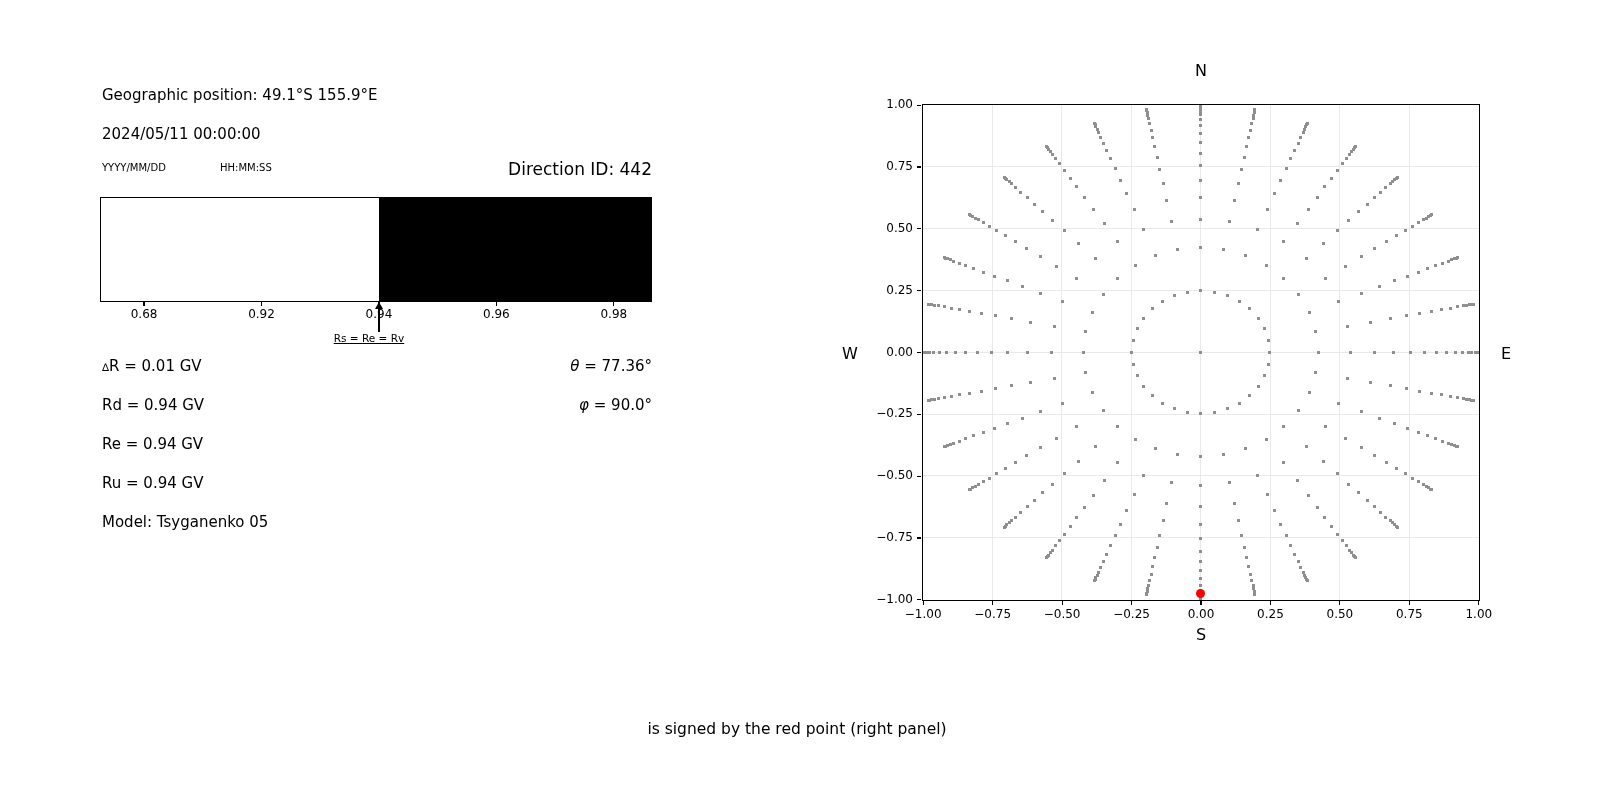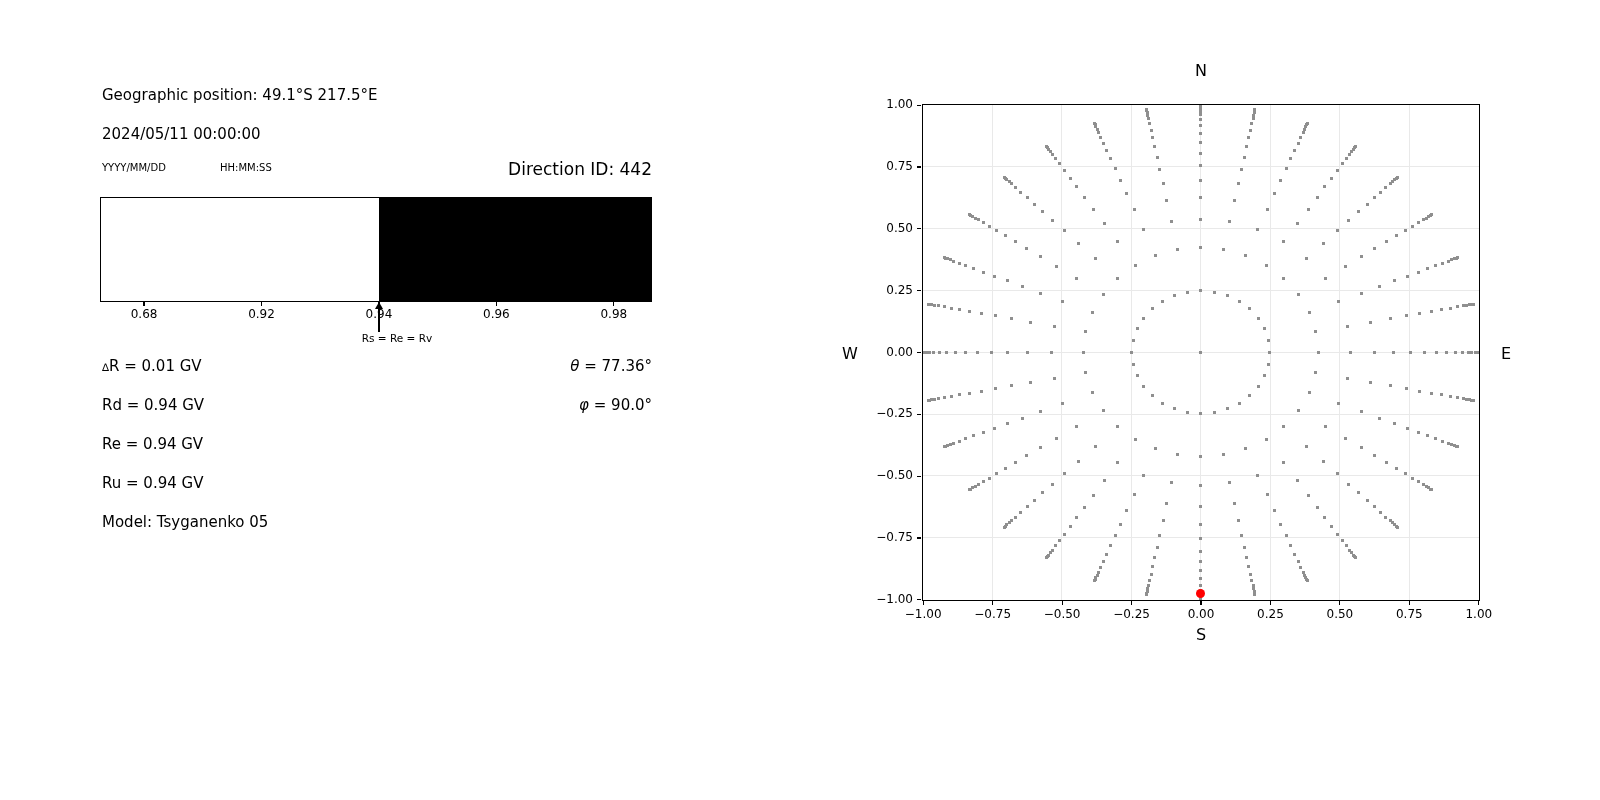--- a/index.html
+++ b/index.html
@@ -7,22 +7,22 @@
         font-family:"DejaVu Sans","Liberation Sans",sans-serif;color:#000;}
   .txt{position:absolute;font-size:15px;color:#000;white-space:nowrap;}
   .small{position:absolute;font-size:10px;color:#000;white-space:nowrap;}
   .dirid{position:absolute;left:402px;top:159px;width:250px;text-align:right;font-size:17px;white-space:nowrap;}
   .geo{left:102px;top:86px;}
   .datetime{left:102px;top:125px;}
   .fmt-date{left:102px;top:162px;}
   .fmt-time{left:220px;top:162px;}
   #penumbra-box{position:absolute;left:100px;top:197px;width:552px;height:105px;
                 border:1.2px solid #000;background:#fff;box-sizing:border-box;overflow:hidden;}
-  .arrow-label{position:absolute;left:327px;top:332px;width:140px;text-align:center;
-               font-size:10.5px;white-space:nowrap;}
+  .arrow-label{position:absolute;left:299px;top:332px;width:140px;text-align:center;
+               font-size:10.5px;white-space:nowrap;text-decoration:underline;}
   .row-delta{left:102px;top:357px;}
   .row-rd{left:102px;top:396px;}
   .row-re{left:102px;top:435px;}
   .row-ru{left:102px;top:474px;}
   .row-model{left:102px;top:513px;}
   .right-col{left:452px;width:200px;text-align:right;}
   .row-theta{top:357px;}
   .row-phi{top:396px;}
   .sym-small{font-size:10.5px;}
   .greek{font-style:italic;}
@@ -46,21 +46,21 @@
   .bar-black{position:absolute;top:0;height:103px;background:#000;}
   .arrow-shaft{position:absolute;width:1.2px;background:#000;}
   .arrow-head{position:absolute;width:0;height:0;border-left:4px solid transparent;
               border-right:4px solid transparent;border-bottom:7px solid #000;}
 </style>
 </head>
 <body>
 
 <div class="page">
 
-  <div class="txt geo">Geographic position: 49.1°S 217.5°E</div>
+  <div class="txt geo">Geographic position: 49.1°S 155.9°E</div>
   <div class="txt datetime">2024/05/11 00:00:00</div>
   <div class="small fmt-date">YYYY/MM/DD</div>
   <div class="small fmt-time">HH:MM:SS</div>
   <div class="dirid">Direction ID: 442</div>
 
   <div id="penumbra-box">
       <div class="bar-black" style="left: 277.736px; width: 271.864px;"></div>
     </div>
   <div class="arrow-label">Rs = Re = Rv</div>
 
@@ -640,20 +640,21 @@
       <div class="tick-mark" style="left: 917px; top: 413.725px; width: 4px; height: 1.2px;"></div>
       <div class="tick-label-y" style="left: 851px; top: 406.325px;">−0.25</div>
       <div class="tick-mark" style="left: 917px; top: 475.55px; width: 4px; height: 1.2px;"></div>
       <div class="tick-label-y" style="left: 851px; top: 468.15px;">−0.50</div>
       <div class="tick-mark" style="left: 917px; top: 537.375px; width: 4px; height: 1.2px;"></div>
       <div class="tick-label-y" style="left: 851px; top: 529.975px;">−0.75</div>
       <div class="tick-mark" style="left: 917px; top: 599.2px; width: 4px; height: 1.2px;"></div>
       <div class="tick-label-y" style="left: 851px; top: 591.8px;">−1.00</div>
     </div>
 
+  <div class="caption-line caption-2">is signed by the red point (right panel)</div>
 <div class="tick-mark" style="left: 143.464px; top: 302px; width: 1.2px; height: 4px;"></div>
     <div class="tick-label-x" style="left: 114.064px; top: 307px;">0.68</div>
     <div class="tick-mark" style="left: 260.9px; top: 302px; width: 1.2px; height: 4px;"></div>
     <div class="tick-label-x" style="left: 231.5px; top: 307px;">0.92</div>
     <div class="tick-mark" style="left: 378.336px; top: 302px; width: 1.2px; height: 4px;"></div>
     <div class="tick-label-x" style="left: 348.936px; top: 307px;">0.94</div>
     <div class="tick-mark" style="left: 495.772px; top: 302px; width: 1.2px; height: 4px;"></div>
     <div class="tick-label-x" style="left: 466.372px; top: 307px;">0.96</div>
     <div class="tick-mark" style="left: 613.208px; top: 302px; width: 1.2px; height: 4px;"></div>
     <div class="tick-label-x" style="left: 583.808px; top: 307px;">0.98</div>

